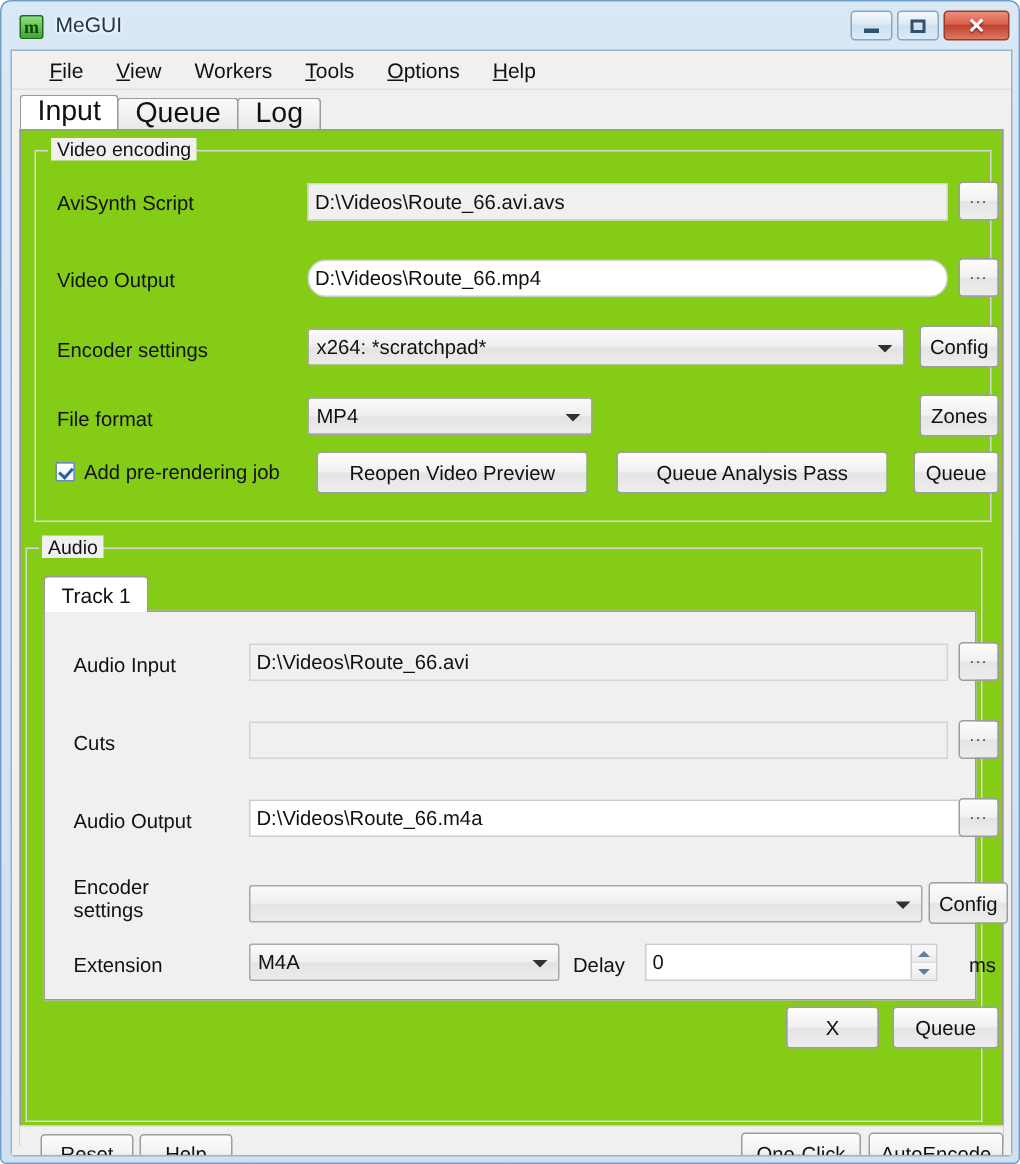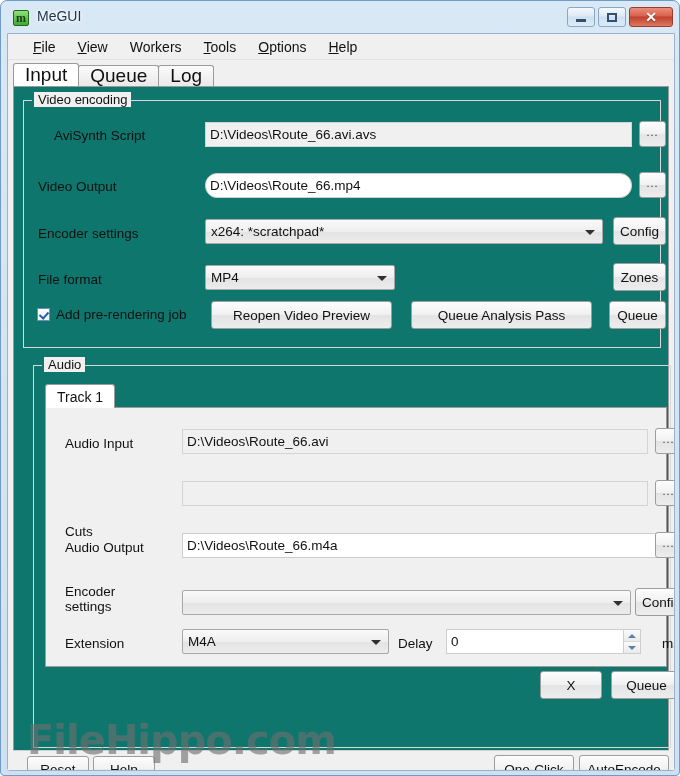--- a/index.html
+++ b/index.html
@@ -123,21 +123,21 @@
     height: 23px;
     background: #ffffff;
     border-color: #9a9a9a;
     position: relative; z-index: 3;
   }
 
   
   .tabpage {
     position: absolute; left: 5px; top: 52px;
     width: 656px; height: 678px;
-    background: #0f766e;
+    background: #84cc16;
     border: 1px solid #9a9a9a;
   }
 
   
   .group {
     position: absolute;
     border: 1px solid #d8d8d8;
     border-top: none;
   }
   .group::before, .group::after {
@@ -336,21 +336,21 @@
       </div>
     </div>
 
     <div class="tabpage">
 
       <div class="group" style="left:9px; top:13px; width:638px; height:248px;">
         <div class="group-line-l"></div>
         <div class="group-line-r" style="width:555px;"></div>
         <div class="group-title">Video encoding</div>
 
-        <div class="lbl" style="left:14px; top:28px;margin-left:16px;">AviSynth Script</div>
+        <div class="lbl" style="left:14px; top:28px;">AviSynth Script</div>
         <div class="txt readonly" style="left:181px; top:22px; width:427px; height:25px;">D:\Videos\Route_66.avi.avs</div>
         <div class="btn dots" style="left:615px; top:21px; width:27px; height:26px;">...</div>
 
         <div class="lbl" style="left:14px; top:79px;">Video Output</div>
         <div class="txt" style="left:181px; top:73px; width:427px; height:25px;border-radius:12px;">D:\Videos\Route_66.mp4</div>
         <div class="btn dots" style="left:615px; top:72px; width:27px; height:26px;">...</div>
 
         <div class="lbl" style="left:14px; top:126px;">Encoder settings</div>
         <div class="combo" style="left:181px; top:119px; width:398px; height:25px;">
           <span>x264: *scratchpad*</span>
@@ -367,38 +367,38 @@
 
         <div class="chk" style="left:13px; top:207px;">
           <span class="box"></span>
           <span>Add pre-rendering job</span>
         </div>
         <div class="btn" style="left:187px; top:201px; width:181px; height:28px;">Reopen Video Preview</div>
         <div class="btn" style="left:387px; top:201px; width:181px; height:28px;">Queue Analysis Pass</div>
         <div class="btn" style="left:585px; top:201px; width:57px; height:28px;">Queue</div>
       </div>
 
-      <div class="group" style="left:19px; top:278px; width:638px; height:383px;padding-left:40px;">
+      <div class="group" style="left:3px; top:278px; width:638px; height:383px;padding-left:40px;">
         <div class="group-line-l"></div>
         <div class="group-line-r" style="width:592px;"></div>
         <div class="group-title">Audio</div>
 
         <div class="track-tabstrip">
           <div class="track-tab">
             <span>Track 1</span>
           </div>
         </div>
 
         <div class="track-page">
 
           <div class="lbl" style="left:19px; top:28px;">Audio Input</div>
           <div class="txt readonly" style="left:136px; top:21px; width:466px; height:25px;">D:\Videos\Route_66.avi</div>
           <div class="btn dots" style="left:609px; top:20px; width:27px; height:26px;">...</div>
 
-          <div class="lbl" style="left:19px; top:80px;margin-top:36px;">Cuts</div>
+          <div class="lbl" style="left:19px; top:80px;">Cuts</div>
           <div class="txt readonly" style="left:136px; top:73px; width:466px; height:25px;"></div>
           <div class="btn dots" style="left:609px; top:72px; width:27px; height:26px;">...</div>
 
           <div class="lbl" style="left:19px; top:132px;">Audio Output</div>
           <div class="txt" style="left:136px; top:125px; width:498px; height:25px;">D:\Videos\Route_66.m4a</div>
           <div class="btn dots" style="left:609px; top:124px; width:27px; height:26px;">...</div>
 
           <div class="lbl" style="left:19px; top:176px;">Encoder
 settings</div>
           <div class="combo" style="left:136px; top:182px; width:449px; height:25px;">
@@ -433,15 +433,14 @@
 
     <div class="bottombar">
       <div class="btn" style="left:14px; top:5px; width:62px; height:27px;">Reset</div>
       <div class="btn" style="left:80px; top:5px; width:62px; height:27px;">Help</div>
       <div class="btn" style="left:481px; top:4px; width:80px; height:29px;">One-Click</div>
       <div class="btn" style="left:566px; top:4px; width:90px; height:29px;">AutoEncode</div>
     </div>
 
   </div>
 
-  <div class="watermark">FileHippo.com</div>
 
 </div>
 
 </body></html>

